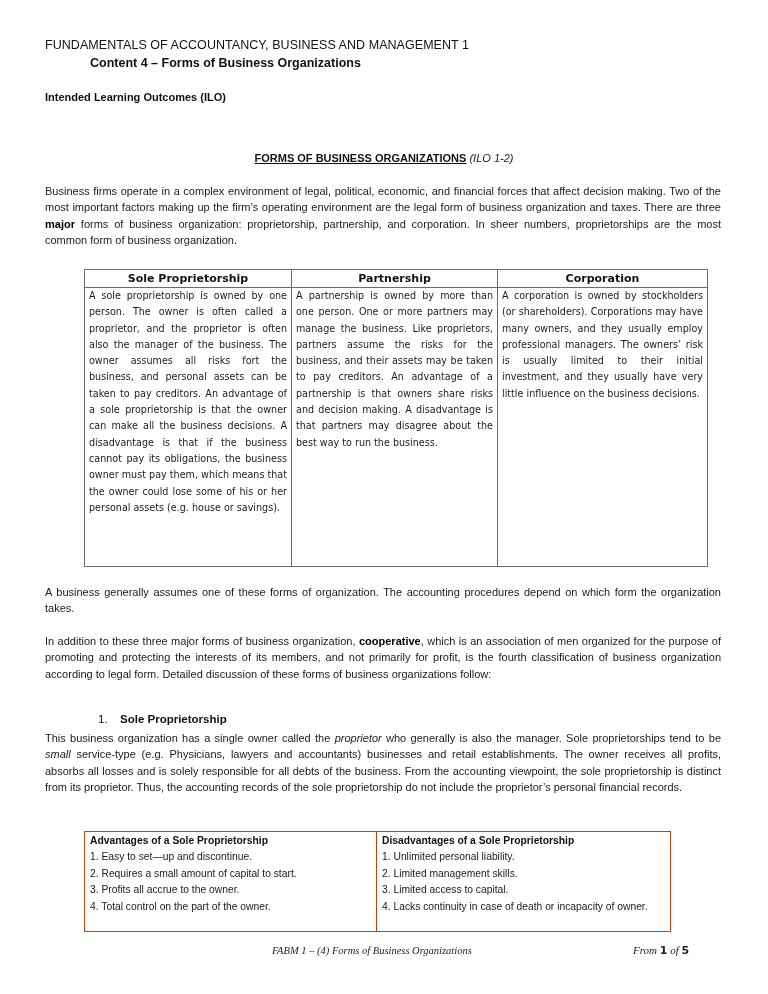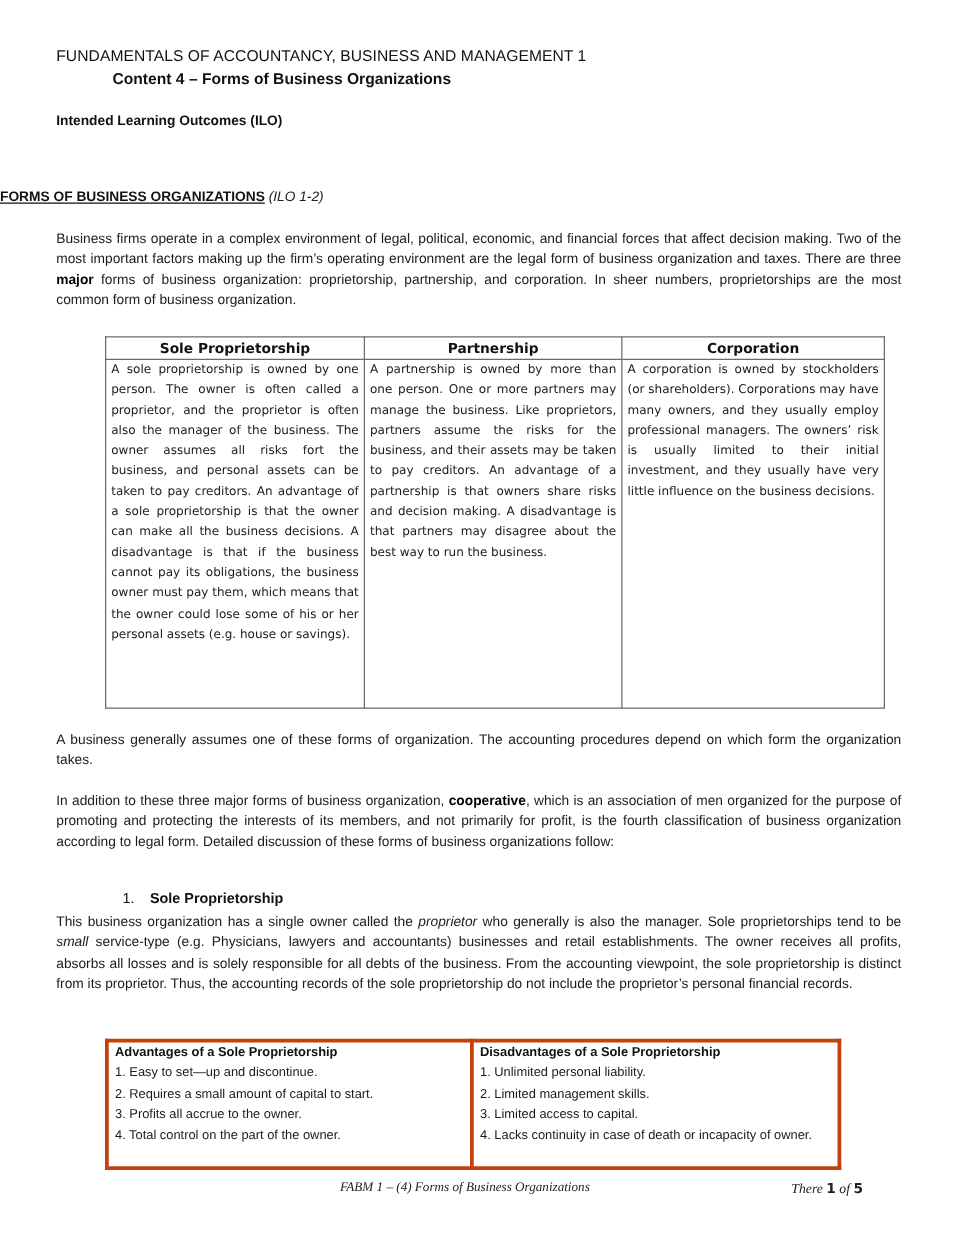--- a/index.html
+++ b/index.html
@@ -41,20 +41,21 @@
       font-size: 11px;
     }
     .ilo-list li {
       height: 16px; line-height: 16px;
       white-space: nowrap;
     }
     .ilo-list .num { display: inline-block; width: 22px; }
 
     .section-heading {
       left: 0; width: 768px; top: 152px;
+      text-align: center;
       font-size: 11px;
       white-space: nowrap;
     }
     .section-heading .main {
       font-weight: bold;
       text-decoration: underline;
     }
     .section-heading .ilo-ref {
       font-style: italic;
       color: #222;
@@ -119,21 +120,21 @@
     
     .adv-table {
       left: 84px; top: 831px;
       width: 586px;
       border-collapse: collapse;
       table-layout: fixed;
       font-size: 10.3px;
       color: #1a1a1a;
     }
     .adv-table td {
-      border: 3px solid #c2410c;
+      border: 1px solid #c2410c;
       vertical-align: top;
       padding: 1px 5px 0 5px;
       height: 98px;
     }
     .adv-table .col-head {
       font-weight: bold;
       color: #111;
       line-height: 16px;
       height: 16px;
       white-space: nowrap;
@@ -247,13 +248,13 @@
         <li>2. Limited management skills.</li>
         <li>3. Limited access to capital.</li>
         <li>4. Lacks continuity in case of death or incapacity of owner.</li>
       </ul>
     </td>
   </tr>
 </tbody>
   </table>
 
 <div class="abs footer-left">FABM 1 – (4) Forms of Business Organizations</div>
-<div class="abs footer-right"><span>There </span><b>1</b><span> of </span><b>5</b></div>
+<div class="abs footer-right"><span>From </span><b>1</b><span> of </span><b>5</b></div>
 
 </body></html>

